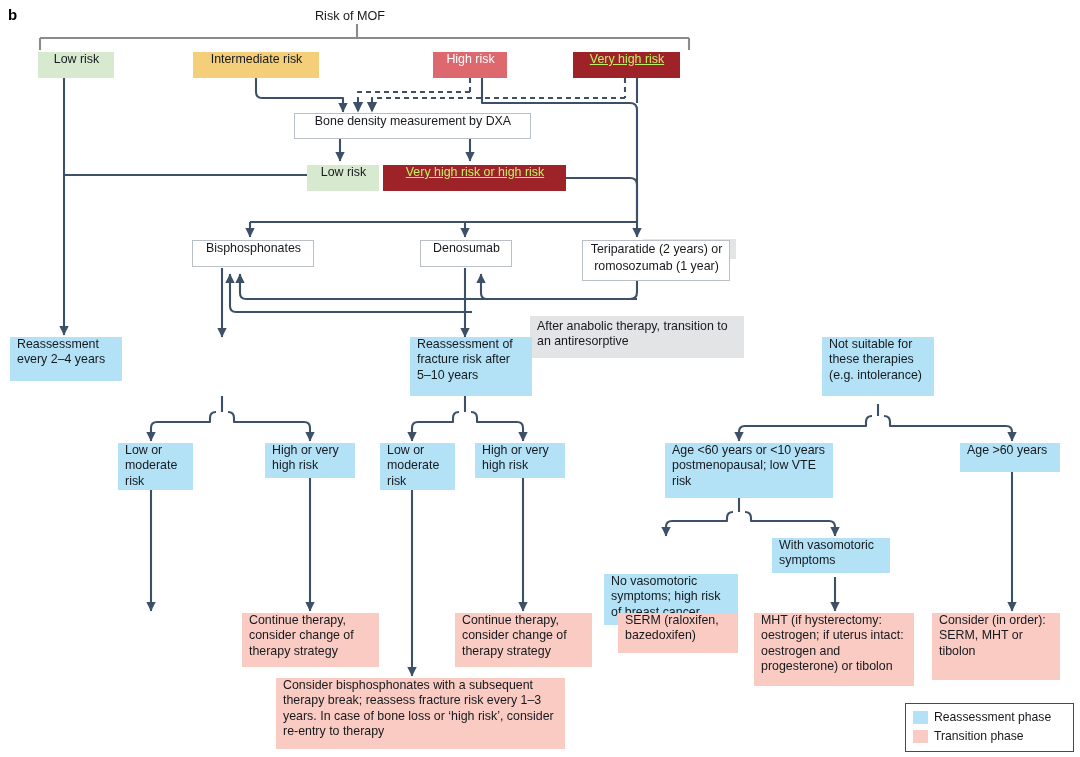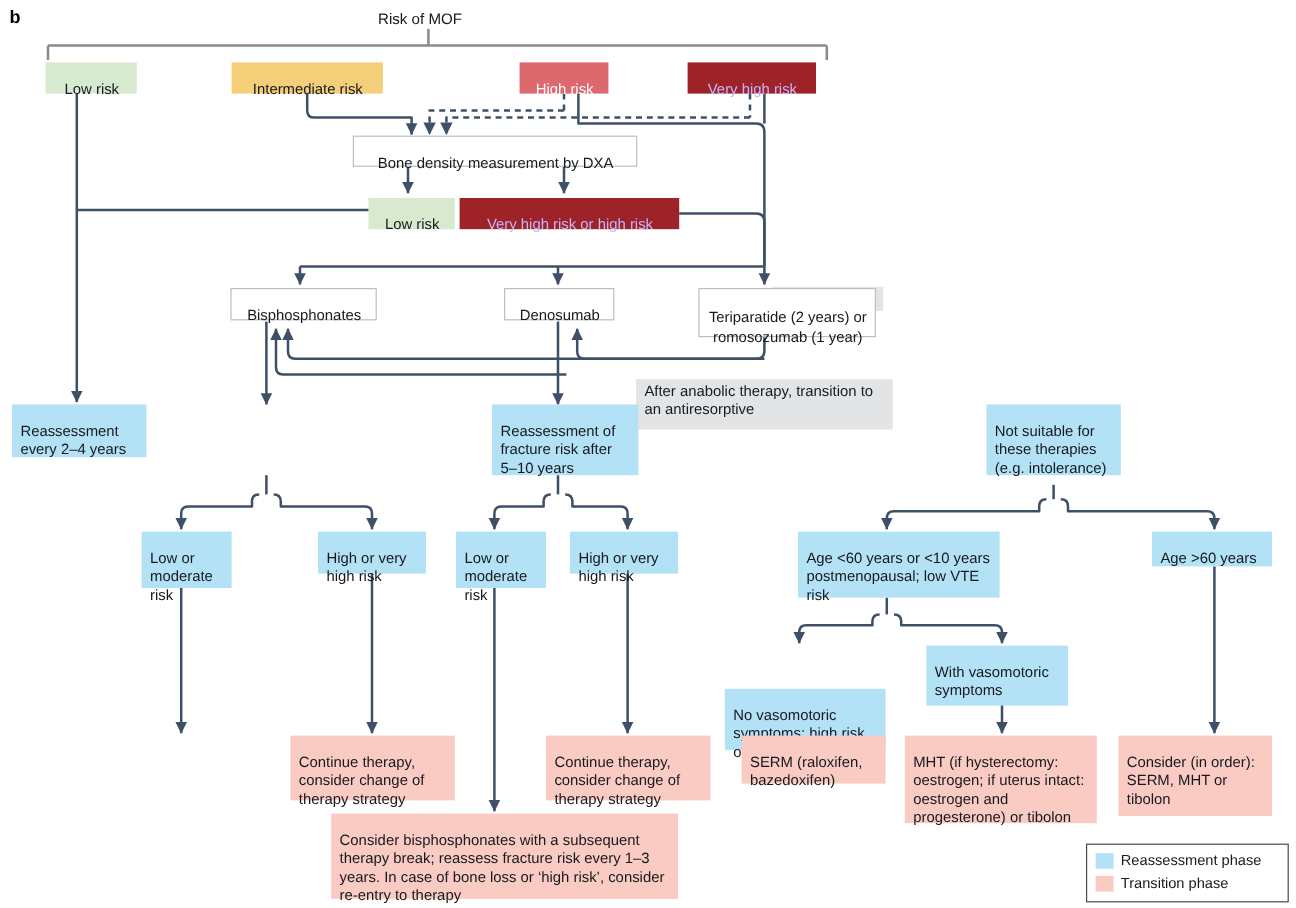--- a/index.html
+++ b/index.html
@@ -1,26 +1,26 @@
 <!DOCTYPE html>
 <html><head>
 <meta charset="utf-8">
 <style>
   html,body{margin:0;padding:0;background:#ffffff;}
   body{font-family:"Liberation Sans","DejaVu Sans",sans-serif;}
   #stage{position:relative;width:1080px;height:757px;background:#fff;overflow:hidden;}
   #wires{position:absolute;left:0;top:0;width:1080px;height:757px;}
   .box{position:absolute;box-sizing:border-box;font-size:12.4px;line-height:15.4px;color:#16191d;
-       padding:15px 6px 4px 7px;}
+       padding:0 6px 4px 7px;}
   .box.ctr{text-align:center;}
   .plain{background:#fff;border:1px solid #b9bfc7;}
   .green{background:#d7ead0;}
   .amber{background:#f4ce78;}
   .red{background:#dd686d;color:#ffffff;}
-  .darkred{background:#9d2328;color:#c4b5fd;}
+  .darkred{background:#9d2328;color:#bef264;text-decoration:underline;}
   .blue{background:#b3e2f7;}
   .pink{background:#f9cbc3;}
   .callout{background:#e2e4e6;color:#16191d;font-size:12.4px;line-height:15.4px;}
   .panel-letter{position:absolute;left:8px;top:6px;font-size:15px;font-weight:bold;color:#000;}
   .toptitle{position:absolute;font-size:12.6px;color:#16191d;}
   #legend{position:absolute;left:905px;top:703px;width:167px;height:47px;border:1px solid #4a4a4a;background:#fff;}
   .lg-row{position:absolute;left:7px;font-size:12.2px;line-height:14px;color:#16191d;}
   .lg-sw{position:absolute;left:0;top:1px;width:15px;height:13px;}
   .lg-tx{position:absolute;left:21px;top:0;white-space:nowrap;}
 </style>
@@ -132,21 +132,21 @@
 
   <div class="box blue" style="left:118px;top:443px;width:75px;height:47px;">Low or moderate risk</div>
   <div class="box blue" style="left:265px;top:443px;width:90px;height:35px;">High or very high risk</div>
   <div class="box blue" style="left:380px;top:443px;width:75px;height:47px;">Low or moderate risk</div>
   <div class="box blue" style="left:475px;top:443px;width:90px;height:35px;">High or very high risk</div>
 
   <div class="box blue" style="left:665px;top:443px;width:168px;height:55px;">Age &lt;60 years or &lt;10 years postmenopausal; low VTE risk</div>
   <div class="box blue" style="left:960px;top:443px;width:100px;height:29px;">Age &gt;60 years</div>
 
   <div class="box blue" style="left:604px;top:538px;width:134px;height:51px;margin-top:36px;">No vasomotoric symptoms; high risk of breast cancer</div>
-  <div class="box blue" style="left:772px;top:538px;width:118px;height:50px;">With vasomotoric symptoms</div>
+  <div class="box blue" style="left:772px;top:538px;width:118px;height:35px;">With vasomotoric symptoms</div>
 
   <div class="box pink" style="left:242px;top:613px;width:137px;height:54px;">Continue therapy, consider change of therapy strategy</div>
   <div class="box pink" style="left:276px;top:678px;width:289px;height:71px;">Consider bisphosphonates with a subsequent therapy break; reassess fracture risk every 1–3 years. In case of bone loss or ‘high risk’, consider re-entry to therapy</div>
   <div class="box pink" style="left:455px;top:613px;width:137px;height:54px;">Continue therapy, consider change of therapy strategy</div>
   <div class="box pink" style="left:618px;top:613px;width:120px;height:40px;">SERM (raloxifen, bazedoxifen)</div>
   <div class="box pink" style="left:754px;top:613px;width:160px;height:73px;">MHT (if hysterectomy: oestrogen; if uterus intact: oestrogen and progesterone) or tibolon</div>
   <div class="box pink" style="left:932px;top:613px;width:128px;height:67px;">Consider (in order): SERM, MHT or tibolon</div>
 
   <div id="legend">
     <div class="lg-row" style="top:6px;">

